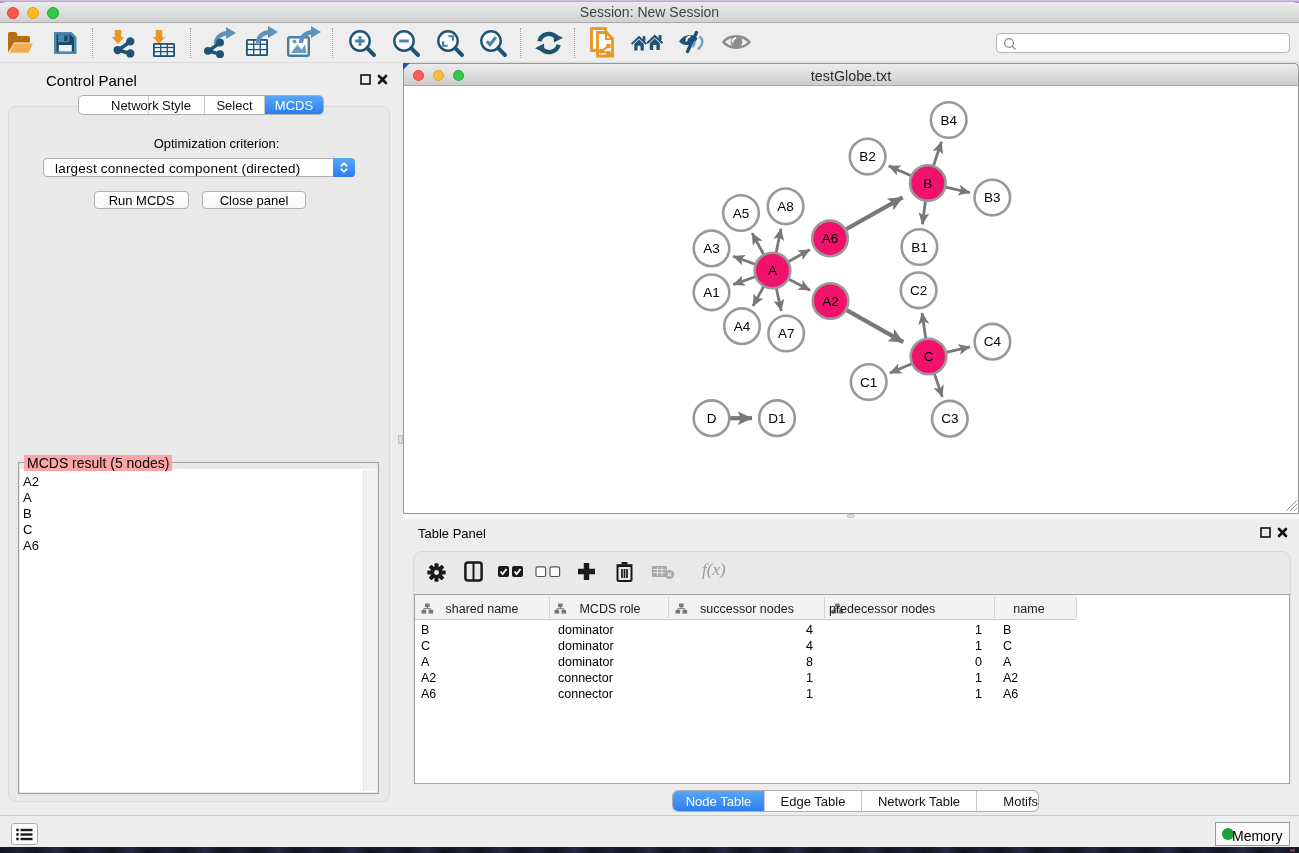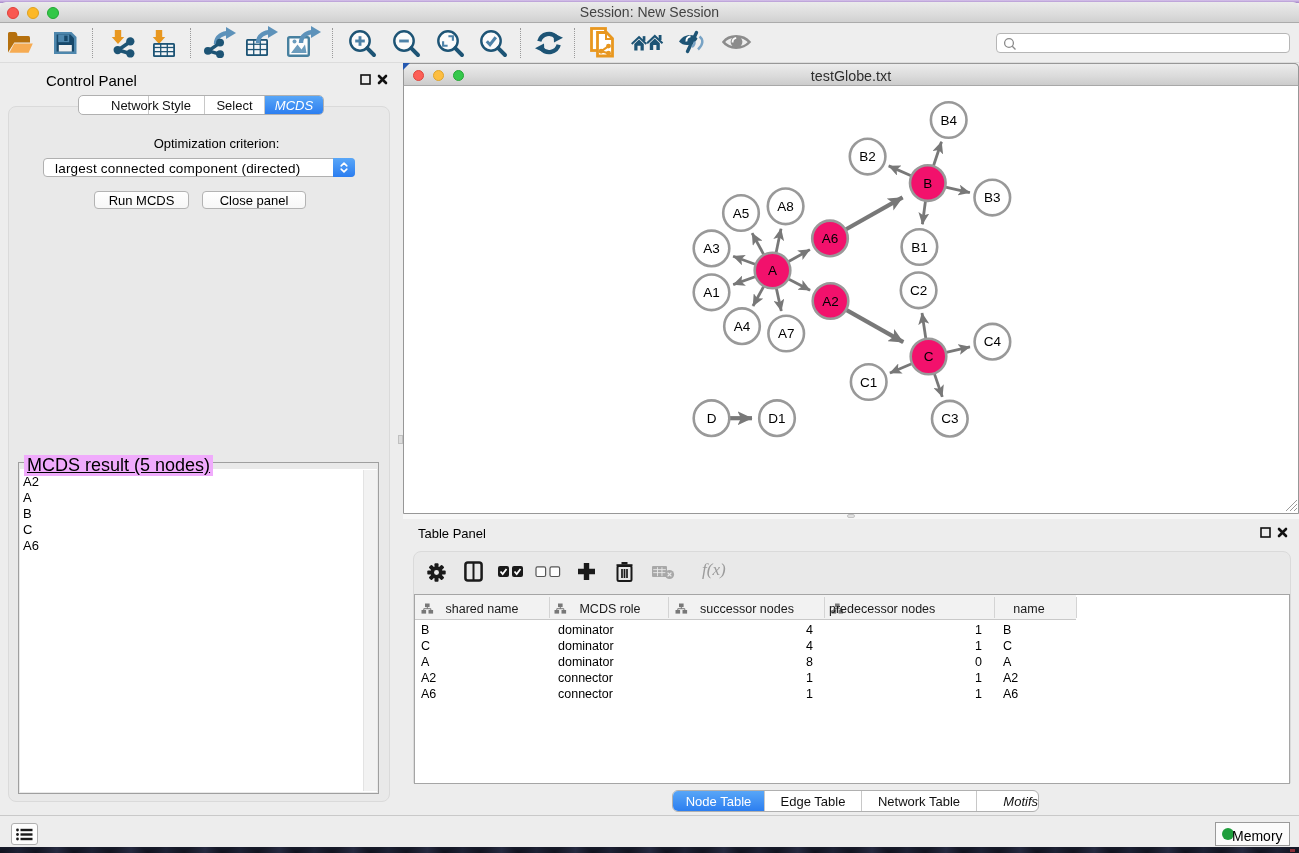--- a/index.html
+++ b/index.html
@@ -17,27 +17,27 @@
 .tl { position:absolute; border-radius:50%; }
 #title-main { left:0; top:4px; width:1299px; text-align:center; font-size:14px; color:#424242; }
 
 #toolbar { left:0; top:24px; width:1299px; height:38px; background:#eeeeee; }
 .tsep { position:absolute; top:28px; height:30px; width:0; border-left:1px dotted #9a9a9a; }
 #search { left:996px; top:33px; width:294px; height:20px; background:#fff; border:1px solid #b6b6b6; border-radius:4px; }
 
 #cp-sub { left:8px; top:106px; width:382px; height:696px; background:#e9e9e9; border:1px solid #dadada; border-radius:8px; }
 .seg { position:absolute; display:flex; height:20px; background:#fff; border:1px solid #b0b0b0; border-radius:5px; overflow:hidden; }
 .seg > div { font-size:13px; color:#111; text-align:center; line-height:19px; border-right:1px solid #c8c8c8; }
-.seg > div:last-child { border-right:none;font-style:italic; }
+.seg > div:last-child { border-right:none; }
 .seg > div.sel { background:linear-gradient(180deg,#58a6f7,#2c7ef0); color:#fff; }
 .btn { position:absolute; background:linear-gradient(180deg,#ffffff,#f7f7f7); border:1px solid #b3b3b3; border-radius:4px; font-size:13px; text-align:center; color:#000; }
 #dd { left:43px; top:158px; width:312px; height:19px; background:#fff; border:1px solid #b0b0b0; border-radius:4px; }
 #dd-step { left:333px; top:158px; width:22px; height:19px; border-radius:0 4px 4px 0; background:linear-gradient(180deg,#5aa7f8,#2a7df0); }
 #fieldset { left:18px; top:462px; width:361px; height:332px; border:1px solid #9f9f9f; }
-#fs-legend { left:24px; top:455px; padding:0 3px; background:#f0abfc; font-size:18px;text-decoration:underline; }
+#fs-legend { left:24px; top:455px; padding:0 3px; background:#fca5a5; font-size:14px; }
 #mcds-list { left:20px; top:469px; width:357px; height:323px; background:#fff; }
 #mcds-scroll { left:363px; top:470px; width:14px; height:321px; background:#f2f2f2; border-left:1px solid #e3e3e3; }
 
 #netwin { left:403px; top:63px; width:896px; height:451px; background:#fff; border:1px solid #979797; border-radius:5px 5px 0 0; }
 #net-tbar { left:403px; top:63px; width:896px; height:23px; border-radius:5px 5px 0 0;
   background:linear-gradient(180deg,#ececec,#dadada 60%,#cccccc); border:1px solid #979797; border-bottom:1px solid #a8a8a8; }
 #net-title { left:403px; top:68px; width:896px; text-align:center; font-size:14.3px; color:#2e2e2e; }
 
 #tp-sub { left:413px; top:551px; width:878px; height:233px; background:#e9e9e9; border:1px solid #dadada; border-radius:8px 8px 2px 2px; }
 #tbl { left:414px; top:594px; width:876px; height:190px; background:#fff; border:1px solid #a5a5a5; }

